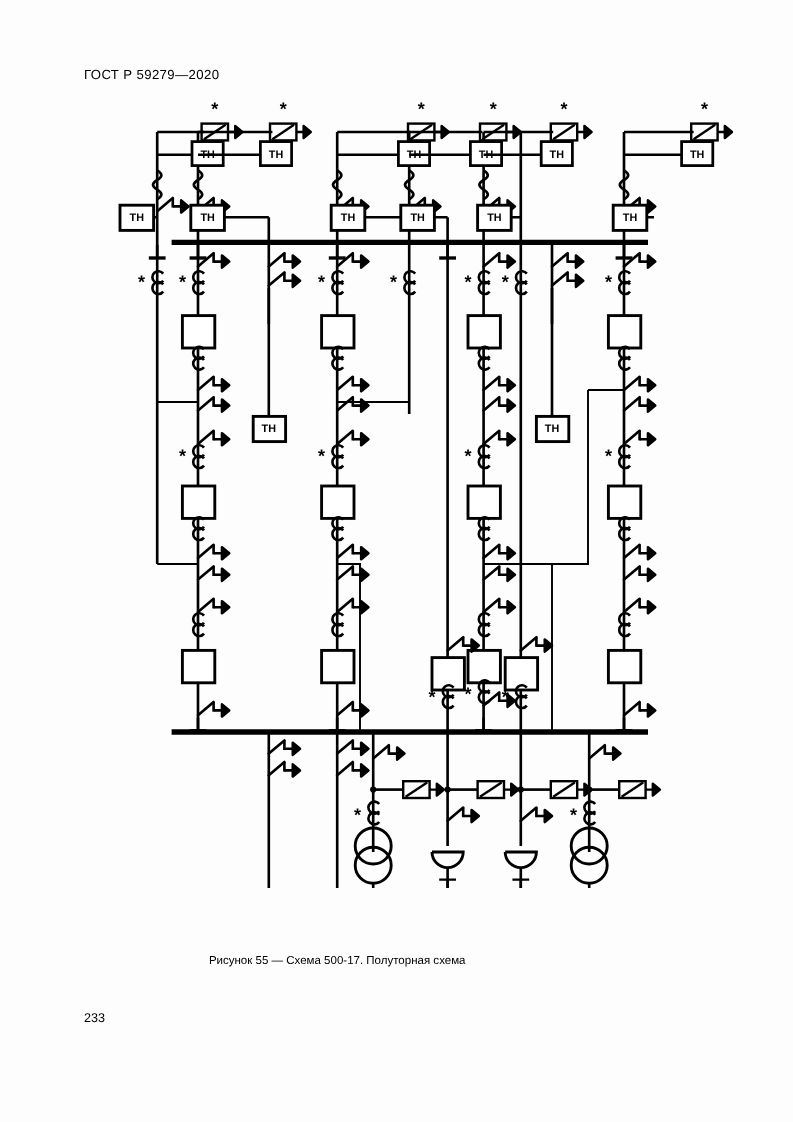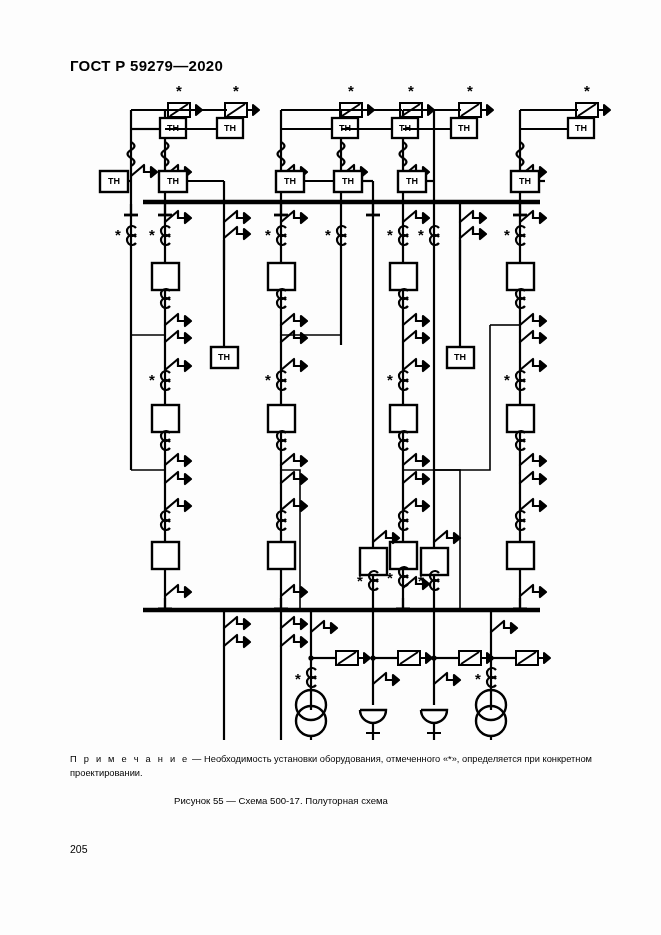--- a/index.html
+++ b/index.html
@@ -17,22 +17,22 @@
   }
   .page {
     position: absolute;
     inset: 0;
     background: #fdfdfd;
   }
   .header-std {
     position: absolute;
     left: 70px;
     top: 57px;
-    font-size: 15px;
-    font-weight: bold;
+    font-size: 11px;
+    font-weight: normal;
     letter-spacing: 0.3px;
     white-space: nowrap;
   }
   .figure-wrap {
     position: absolute;
     left: 0px;
     top: 80px;
     width: 661px;
     height: 660px;
   }
@@ -448,21 +448,18 @@
         <text class="ast" x="360" y="506">*</text>
         <use href="#sw" x="434" y="462"></use>
         <rect x="421" y="468" width="27" height="27" fill="#fff" stroke="#000" stroke-width="2.4"></rect>
         <use href="#ct" x="434" y="500"></use>
         <text class="ast" x="421" y="506">*</text>
       </g>
 
     </svg>
   </div>
 
-  <div class="note">
-    <span class="lead">П р и м е ч а н и е</span><span>  — Необходимость установки оборудования, отмеченного «*», определяется при конкретном проектировании.</span>
-  </div>
 
   <div class="caption">Рисунок 55 — Схема 500-17. Полуторная схема</div>
 
-  <div class="page-number">205</div>
+  <div class="page-number">233</div>
 
 </div>
 
 </body></html>

